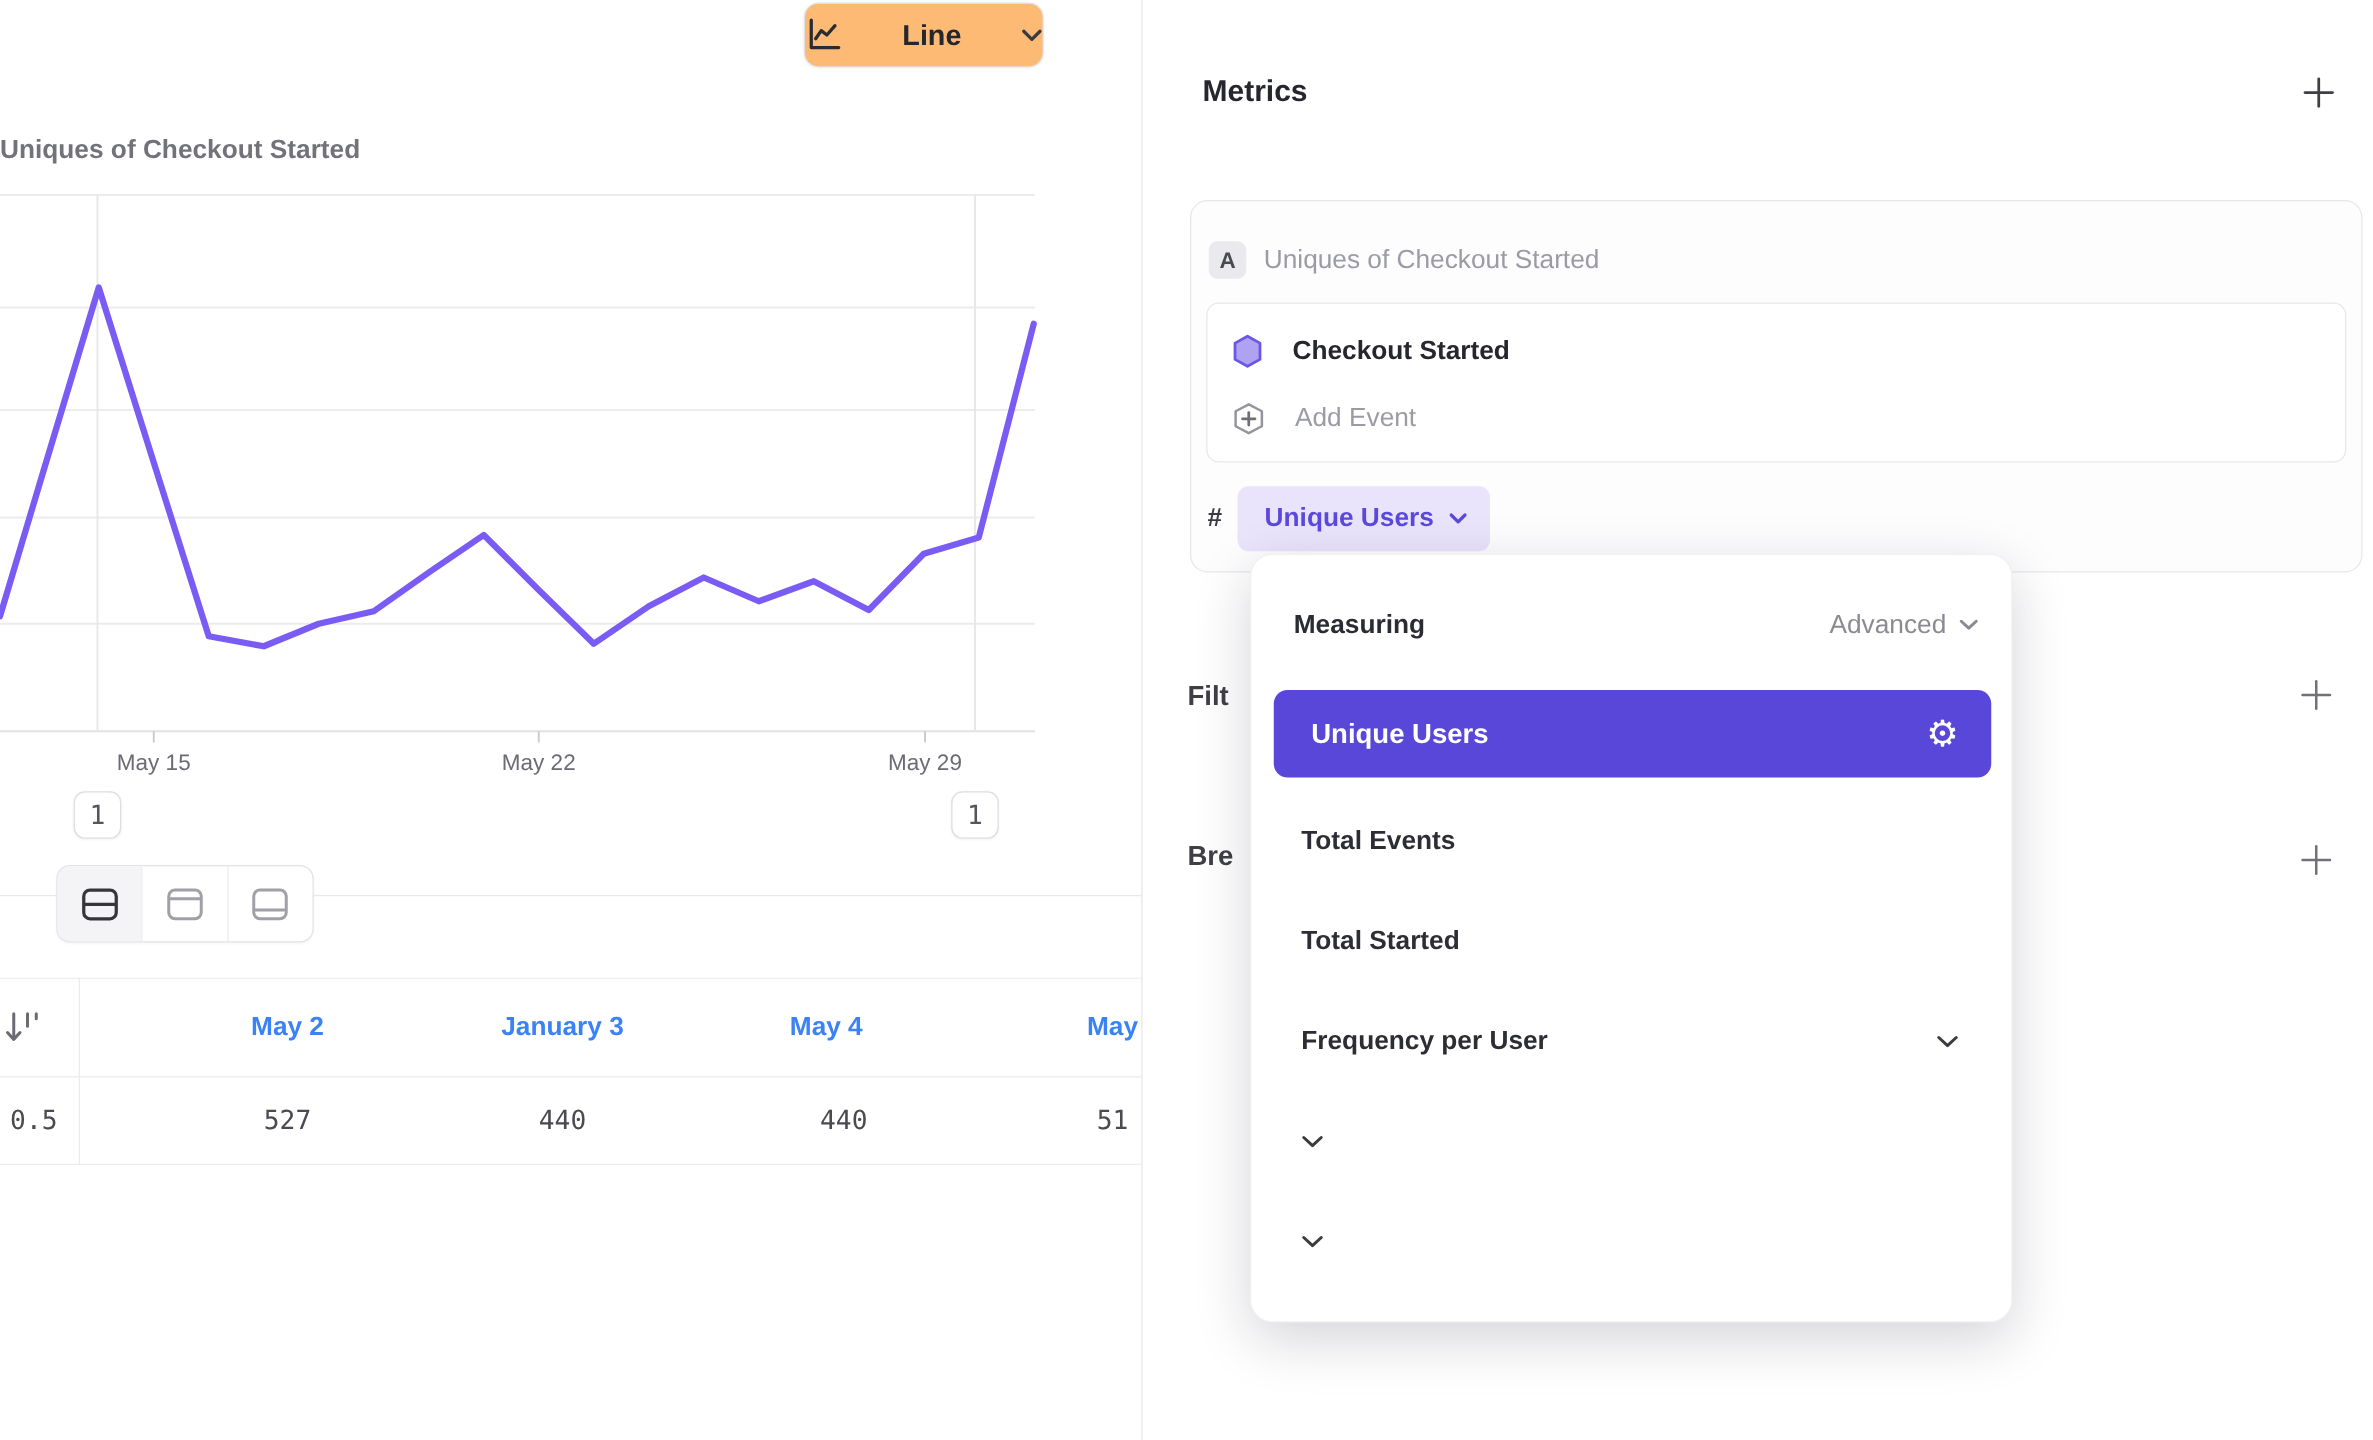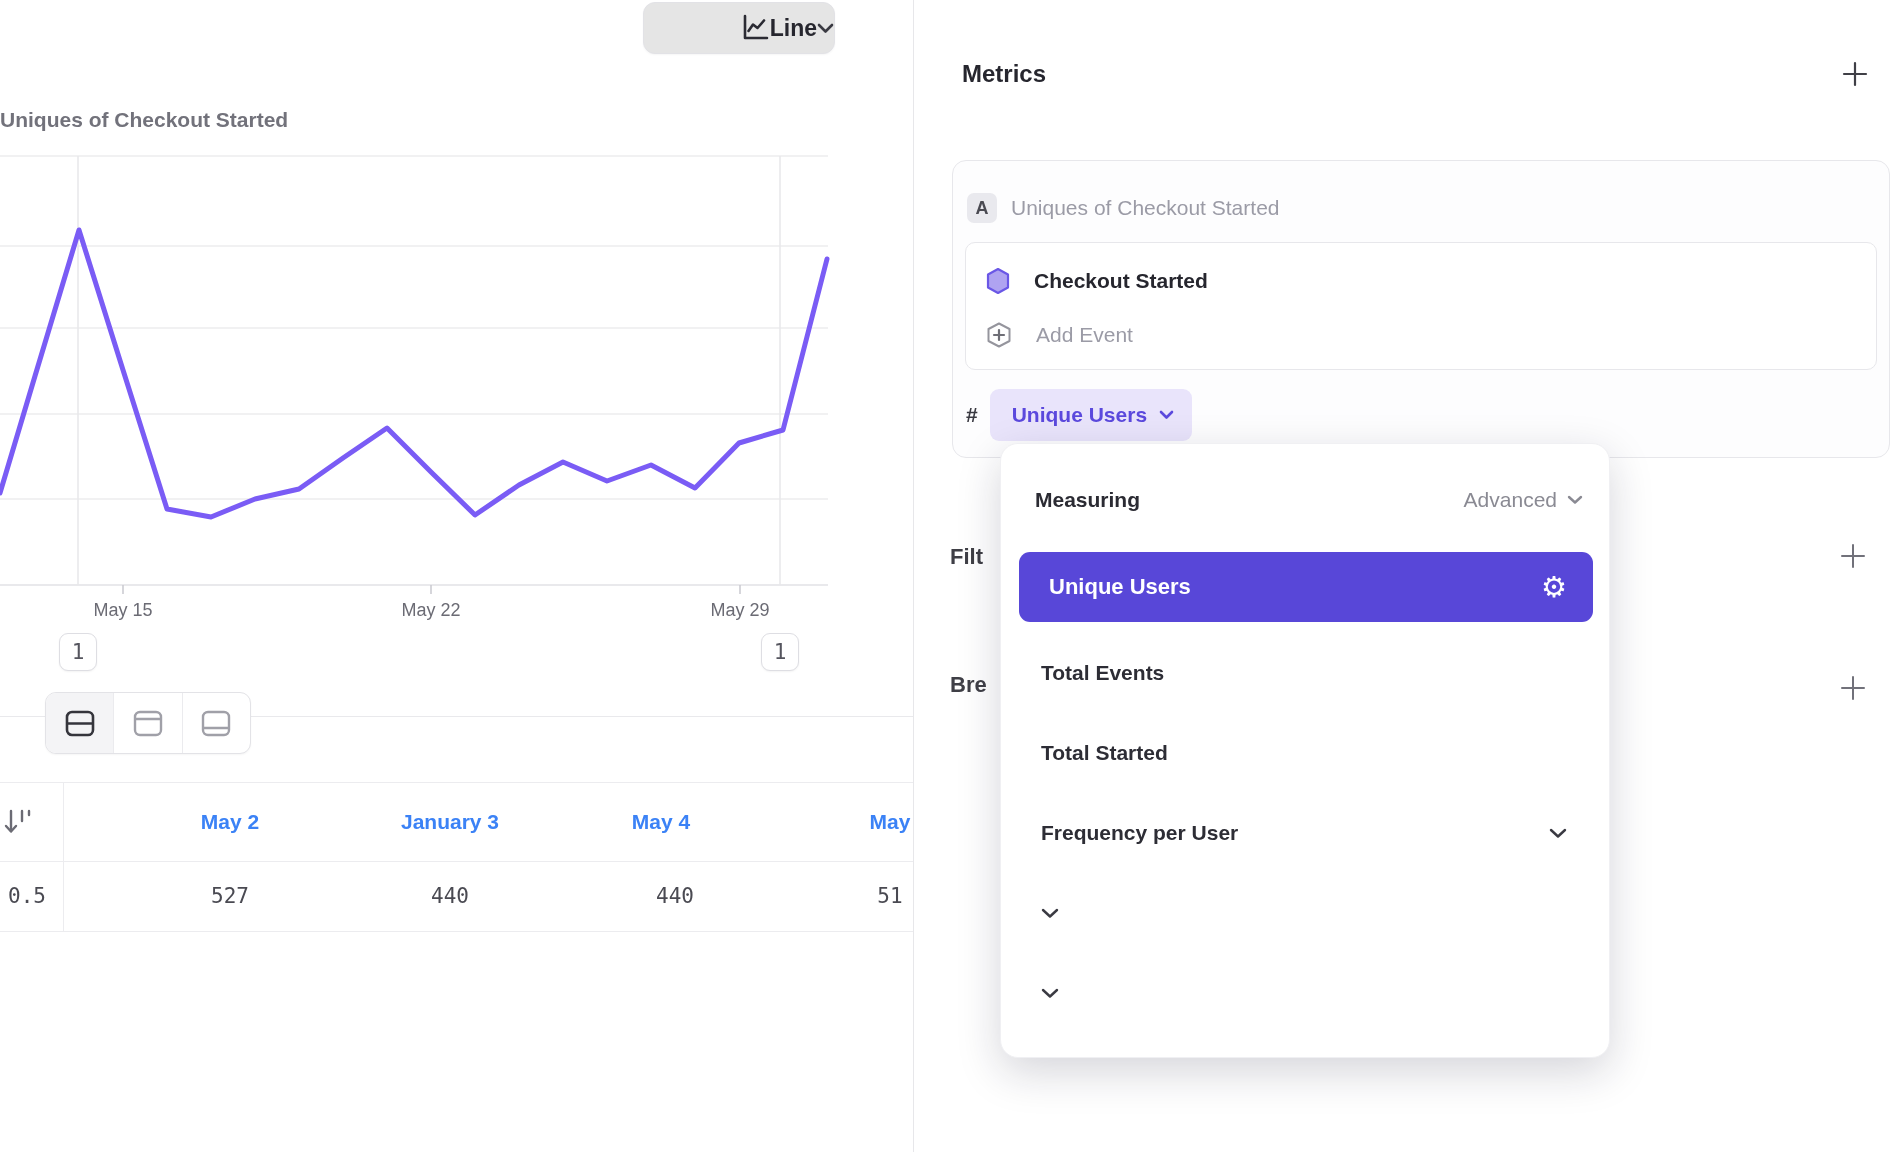--- a/index.html
+++ b/index.html
@@ -5,23 +5,23 @@
   * { margin:0; padding:0; box-sizing:border-box; }
   html,body { width:1898px; height:1152px; background:#fff; overflow:hidden;
     font-family:"Liberation Sans", sans-serif; color:#2b2b33; }
   .abs { position:absolute; }
   #stage { position:relative; width:1898px; height:1152px; background:#fff; }
 
   
   #divider { left:913px; top:0; width:1px; height:1152px; background:#e7e7ea; }
 
   
-  #chart-type-btn { left:643px; top:2px; width:192px; height:52px; background:#e5e5e5;
+  #chart-type-btn { left:643px; top:2px; width:192px; height:52px; background:#fdba74;
     border:1px solid #e2e2e6; border-radius:12px; display:flex; align-items:center;
-    justify-content:flex-end; box-shadow:0 1px 2px rgba(0,0,0,.04); cursor:pointer; }
+    justify-content:space-between; gap:12px; box-shadow:0 1px 2px rgba(0,0,0,.04); cursor:pointer; }
   #chart-type-btn .lbl { font-size:23px; font-weight:700; color:#26262e; }
 
   
   #chart-title { left:0px; top:108px; font-size:21px; font-weight:600; color:#72727b; }
   #chart-svg { left:0; top:0; }
   .ann-badge { width:38px; height:38px; background:#fff; border:1px solid #dedee3;
     border-radius:9px; box-shadow:0 1px 2px rgba(0,0,0,.05); display:flex; align-items:center;
     justify-content:center; font-family:"DejaVu Sans Mono", monospace; font-size:21px;
     color:#55555e; cursor:pointer; }
   .x-label { position:absolute; top:600px; transform:translateX(-50%); font-size:18px;

